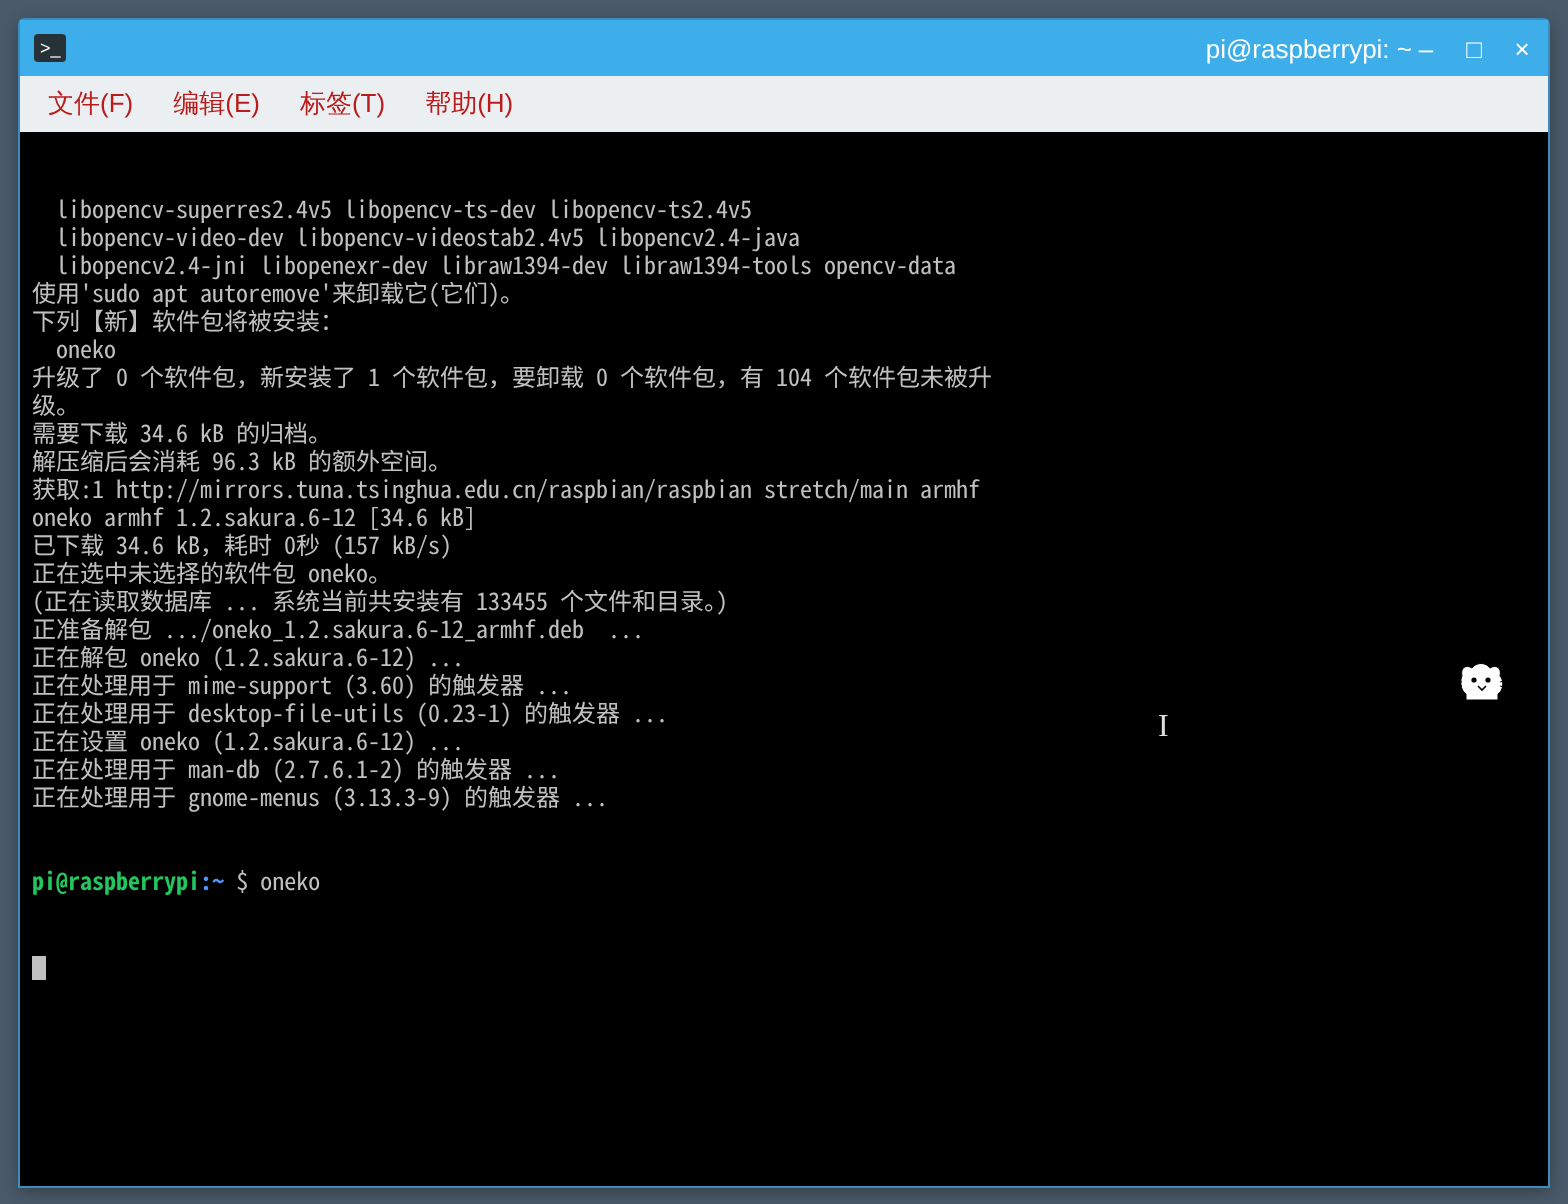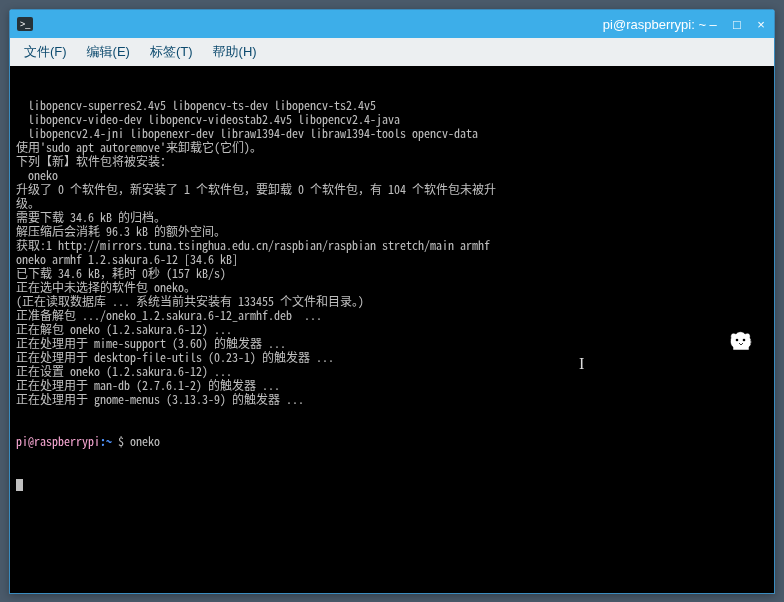--- a/index.html
+++ b/index.html
@@ -59,41 +59,41 @@
       color: #fff;
       font-size: 13px;
     }
     .menubar {
       height: 28px;
       background: #eceff1;
       display: flex;
       align-items: center;
       padding: 0 6px;
       font-size: 13px;
-      color: #0c4a6e;
+      color: #b91c1c;
       gap: 4px;
     }
     .menu-item {
       padding: 3px 8px;
       cursor: pointer;
     }
     .terminal {
       flex: 1;
       background: #000;
       color: #c0c0c0;
       font-family: "Noto Sans Mono CJK SC", "WenQuanYi Micro Hei Mono", "DejaVu Sans Mono", monospace;
       font-size: 12px;
       line-height: 14px;
       padding: 4px 6px;
       overflow: hidden;
       white-space: pre;
       position: relative;
     }
     .term-line { white-space: pre; }
-    .prompt-user { color: #f9a8d4; font-weight: normal; }
+    .prompt-user { color: #22c55e; font-weight: bold; }
     .prompt-path { color: #5295ff; font-weight: bold; }
     .prompt-dollar { color: #c0c0c0; }
     .cmd-text { color: #c0c0c0; }
     .cursor-block {
       display: inline-block;
       width: 7px;
       height: 12px;
       background: #c0c0c0;
       vertical-align: middle;
     }

